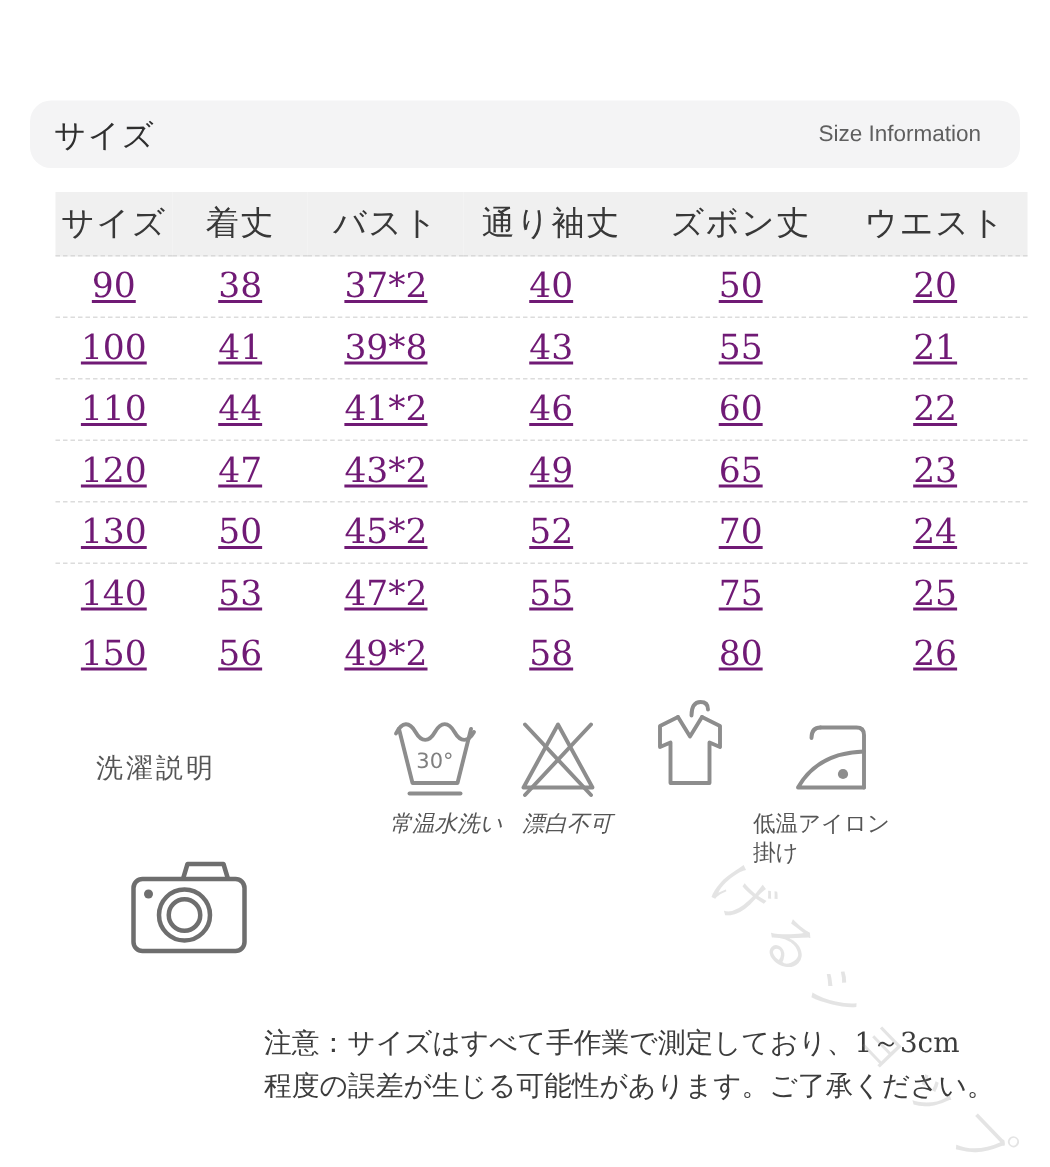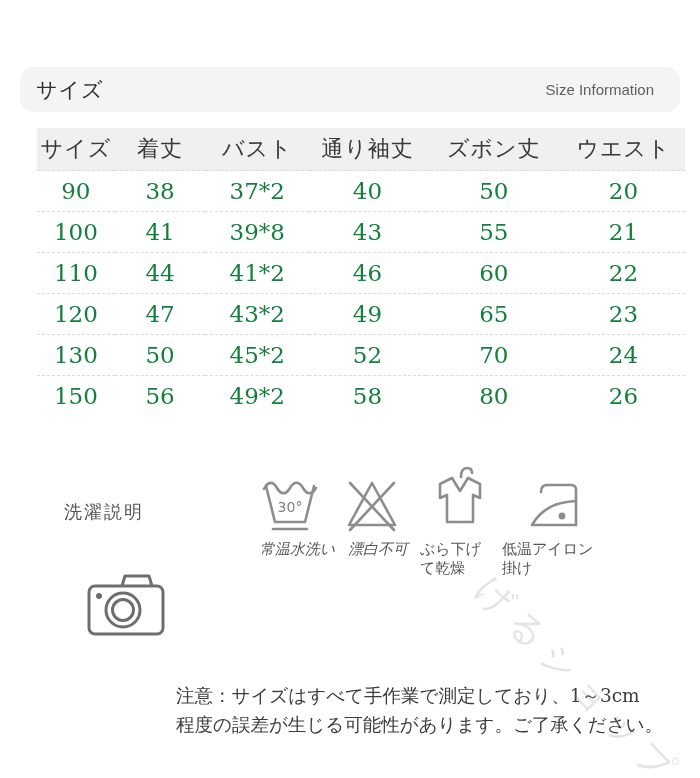--- a/index.html
+++ b/index.html
@@ -28,22 +28,23 @@
   }
   .size-table col.c1{width:12%;} .size-table col.c2{width:14%;}
   .size-table col.c3{width:16%;} .size-table col.c4{width:18%;}
   .size-table col.c5{width:21%;} .size-table col.c6{width:19%;}
   .size-table th{
     background:#f0f0f0;height:40px;font-weight:normal;
     font-size:22px;color:#383838;text-align:center;letter-spacing:1px;
     border-bottom:1px dashed #d9d9d9;
   }
   .size-table td{
-    height:38px;font-size:23px;color:#15803d;text-align:center;
+    height:38px;font-size:23px;color:#701a75;text-align:center;
     border-bottom:1px dashed #dcdcdc;
+    text-decoration:underline;
   }
   .size-table tr.no-sep td{border-bottom:none;}
   
   .wash-title{position:absolute;left:64px;top:500px;font-size:18px;color:#555;letter-spacing:2px;}
   .wash-item{position:absolute;top:462px;text-align:center;margin-left:44px;}
   .wash-item .icon-box{height:72px;display:flex;align-items:flex-end;justify-content:center;}
   .wash-caption{margin-top:6px;font-size:15px;color:#555;line-height:19px;text-align:left;}
   .wi-1{left:201px;width:90px;} .wi-2{left:292px;width:72px;}
   .wi-3{left:376px;width:80px;} .wi-4{left:458px;width:104px;}
   .wi-1 .wash-caption,.wi-2 .wash-caption{text-align:right;font-style:italic;}
@@ -126,20 +127,28 @@
       </tr>
       <tr>
         <td>130</td>
           <td>50</td>
           <td>45*2</td>
           <td>52</td>
           <td>70</td>
           <td>24</td>
       </tr>
       <tr class="no-sep">
+        <td>140</td>
+          <td>53</td>
+          <td>47*2</td>
+          <td>55</td>
+          <td>75</td>
+          <td>25</td>
+      </tr>
+      <tr class="no-sep">
         <td>150</td>
           <td>56</td>
           <td>49*2</td>
           <td>58</td>
           <td>80</td>
           <td>26</td>
       </tr>
     </tbody>
   </table>
 
@@ -172,24 +181,20 @@
     </div>
   </div>
 
   <div class="wash-item wi-3">
     <div class="icon-box">
       <svg class="wicon" width="60" height="70" viewBox="0 0 60 70">
         <path d="M31,13 Q31,4 37,4 Q42,4 42,9"></path>
         <path d="M22,14 L10,20 L10,34 L17,31 L17,58 L43,58 L43,31 L50,34 L50,20 L38,14"></path>
         <path d="M22,14 L30,27 L38,14"></path>
       </svg>
-    </div>
-    <div class="wash-caption">
-      <div>ぶら下げ</div>
-      <div>て乾燥</div>
     </div>
   </div>
 
   <div class="wash-item wi-4">
     <div class="icon-box">
       <svg class="wicon" width="58" height="58" viewBox="0 0 58 58">
         <path d="M22,9 Q16,9 16,16"></path>
         <path d="M22,9 L46,9 Q51,9 51,14 L51,49"></path>
         <path d="M51,49 L7,49 Q20,26 51,25"></path>
         <circle cx="37" cy="40" r="3.4" fill="#8d8d8d" stroke="none"></circle>

